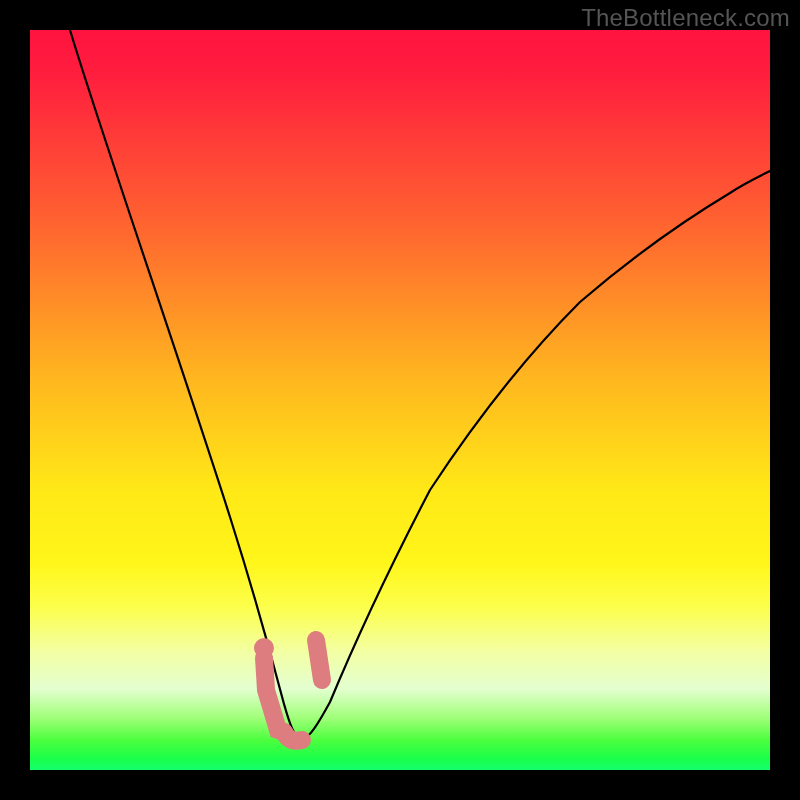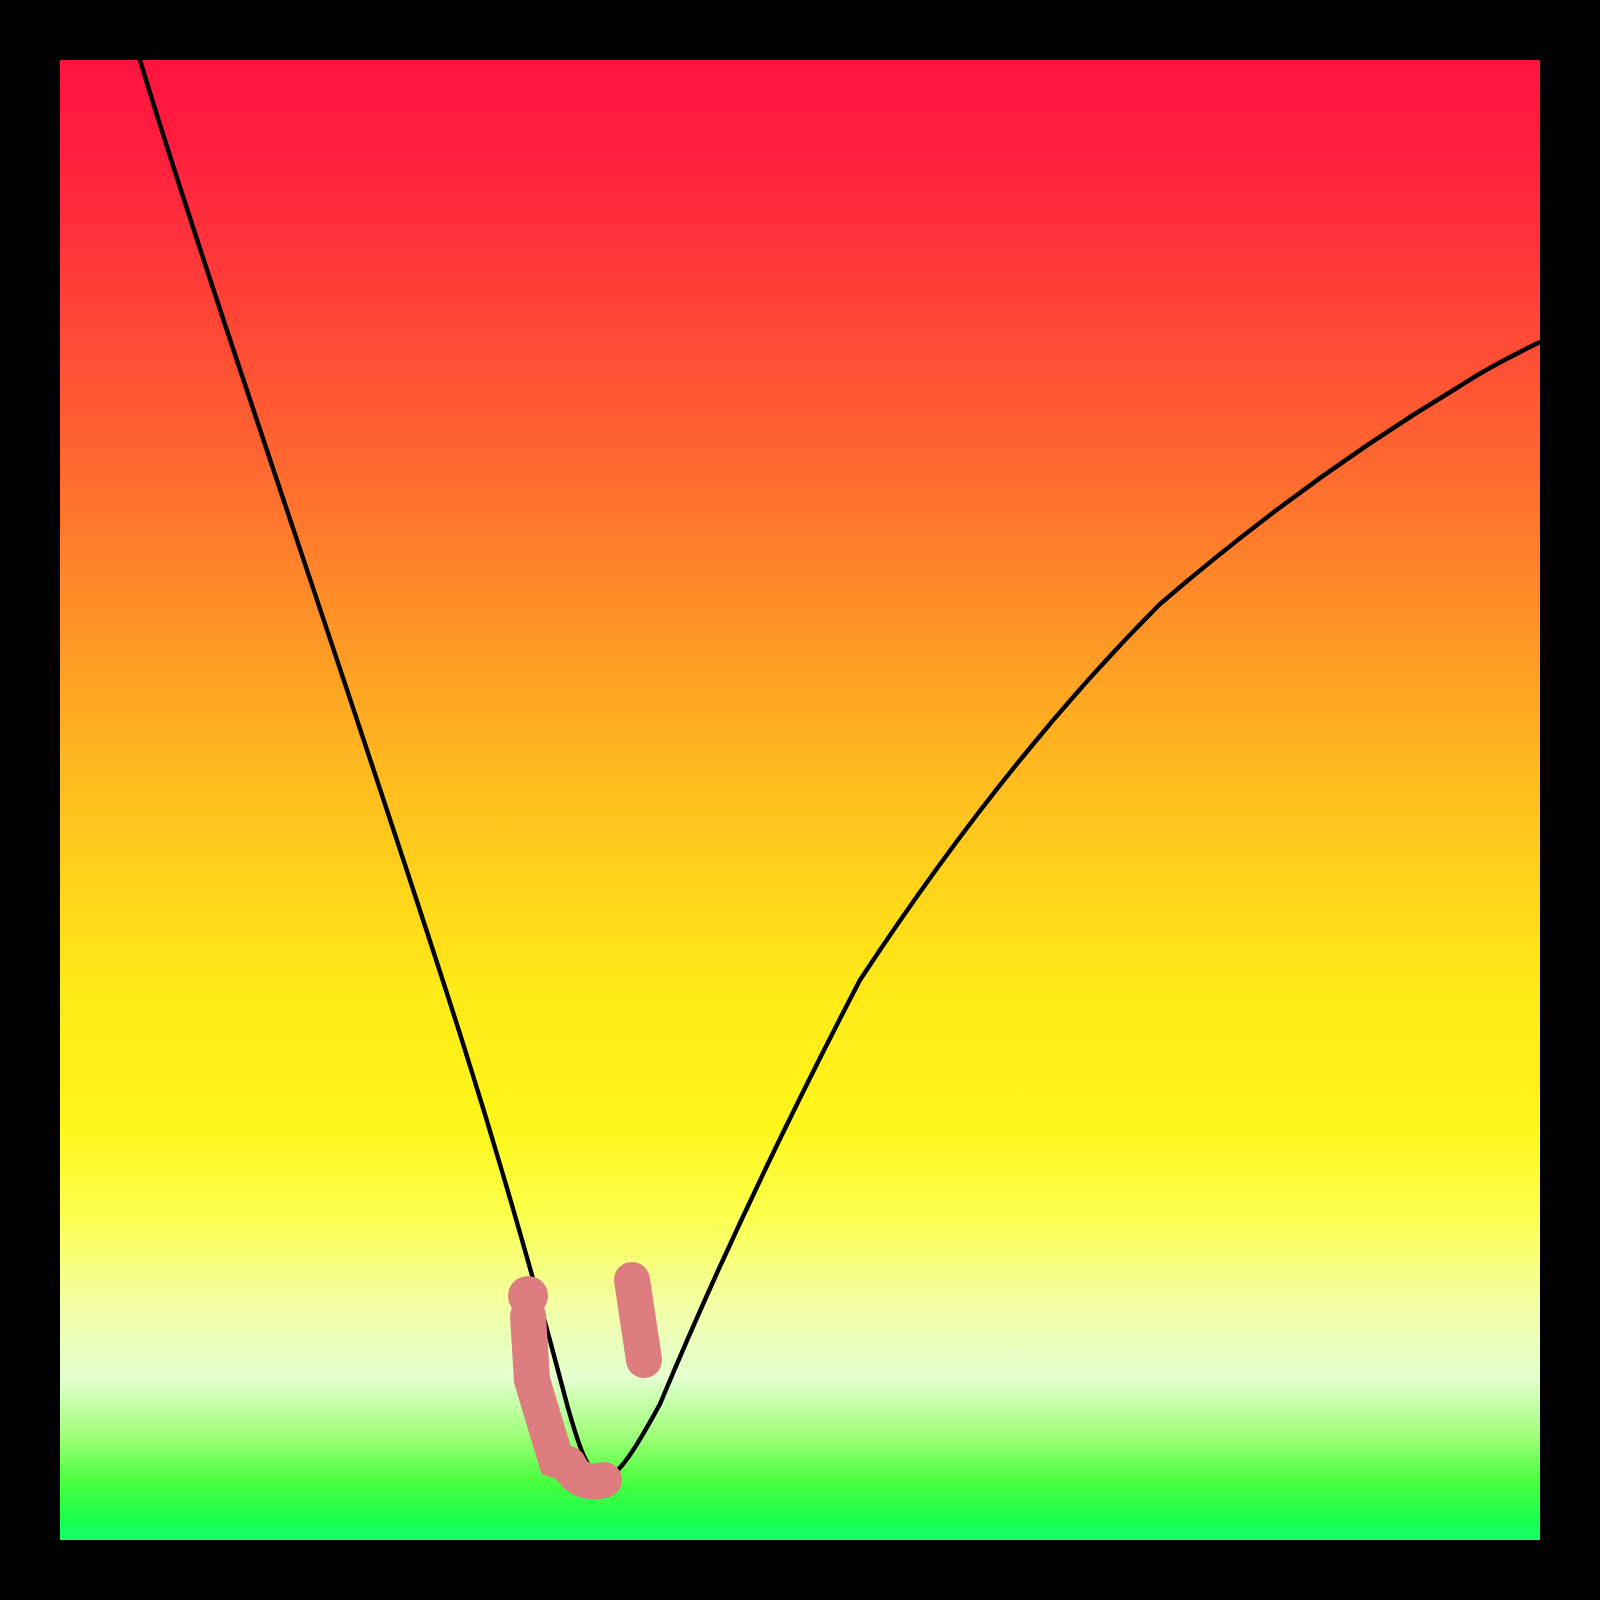--- a/index.html
+++ b/index.html
@@ -71,20 +71,21 @@
     fill: none;
   }
   .marker-dot {
     fill: #dd7d7f;
   }
 </style>
 </head>
 <body>
 
 <div class="outer">
+  <div class="watermark">TheBottleneck.com</div>
 
   <div class="plot-area">
     <svg class="curve" viewBox="0 0 740 740">
 
       <path class="curve-path" d="M 40 0
                C 70 100, 150 330, 200 487
                C 220 550, 238 613, 254 674
                C 260 695, 264 707, 272 710
                C 280 707, 288 694, 300 672
                C 320 624, 350 556, 400 460

